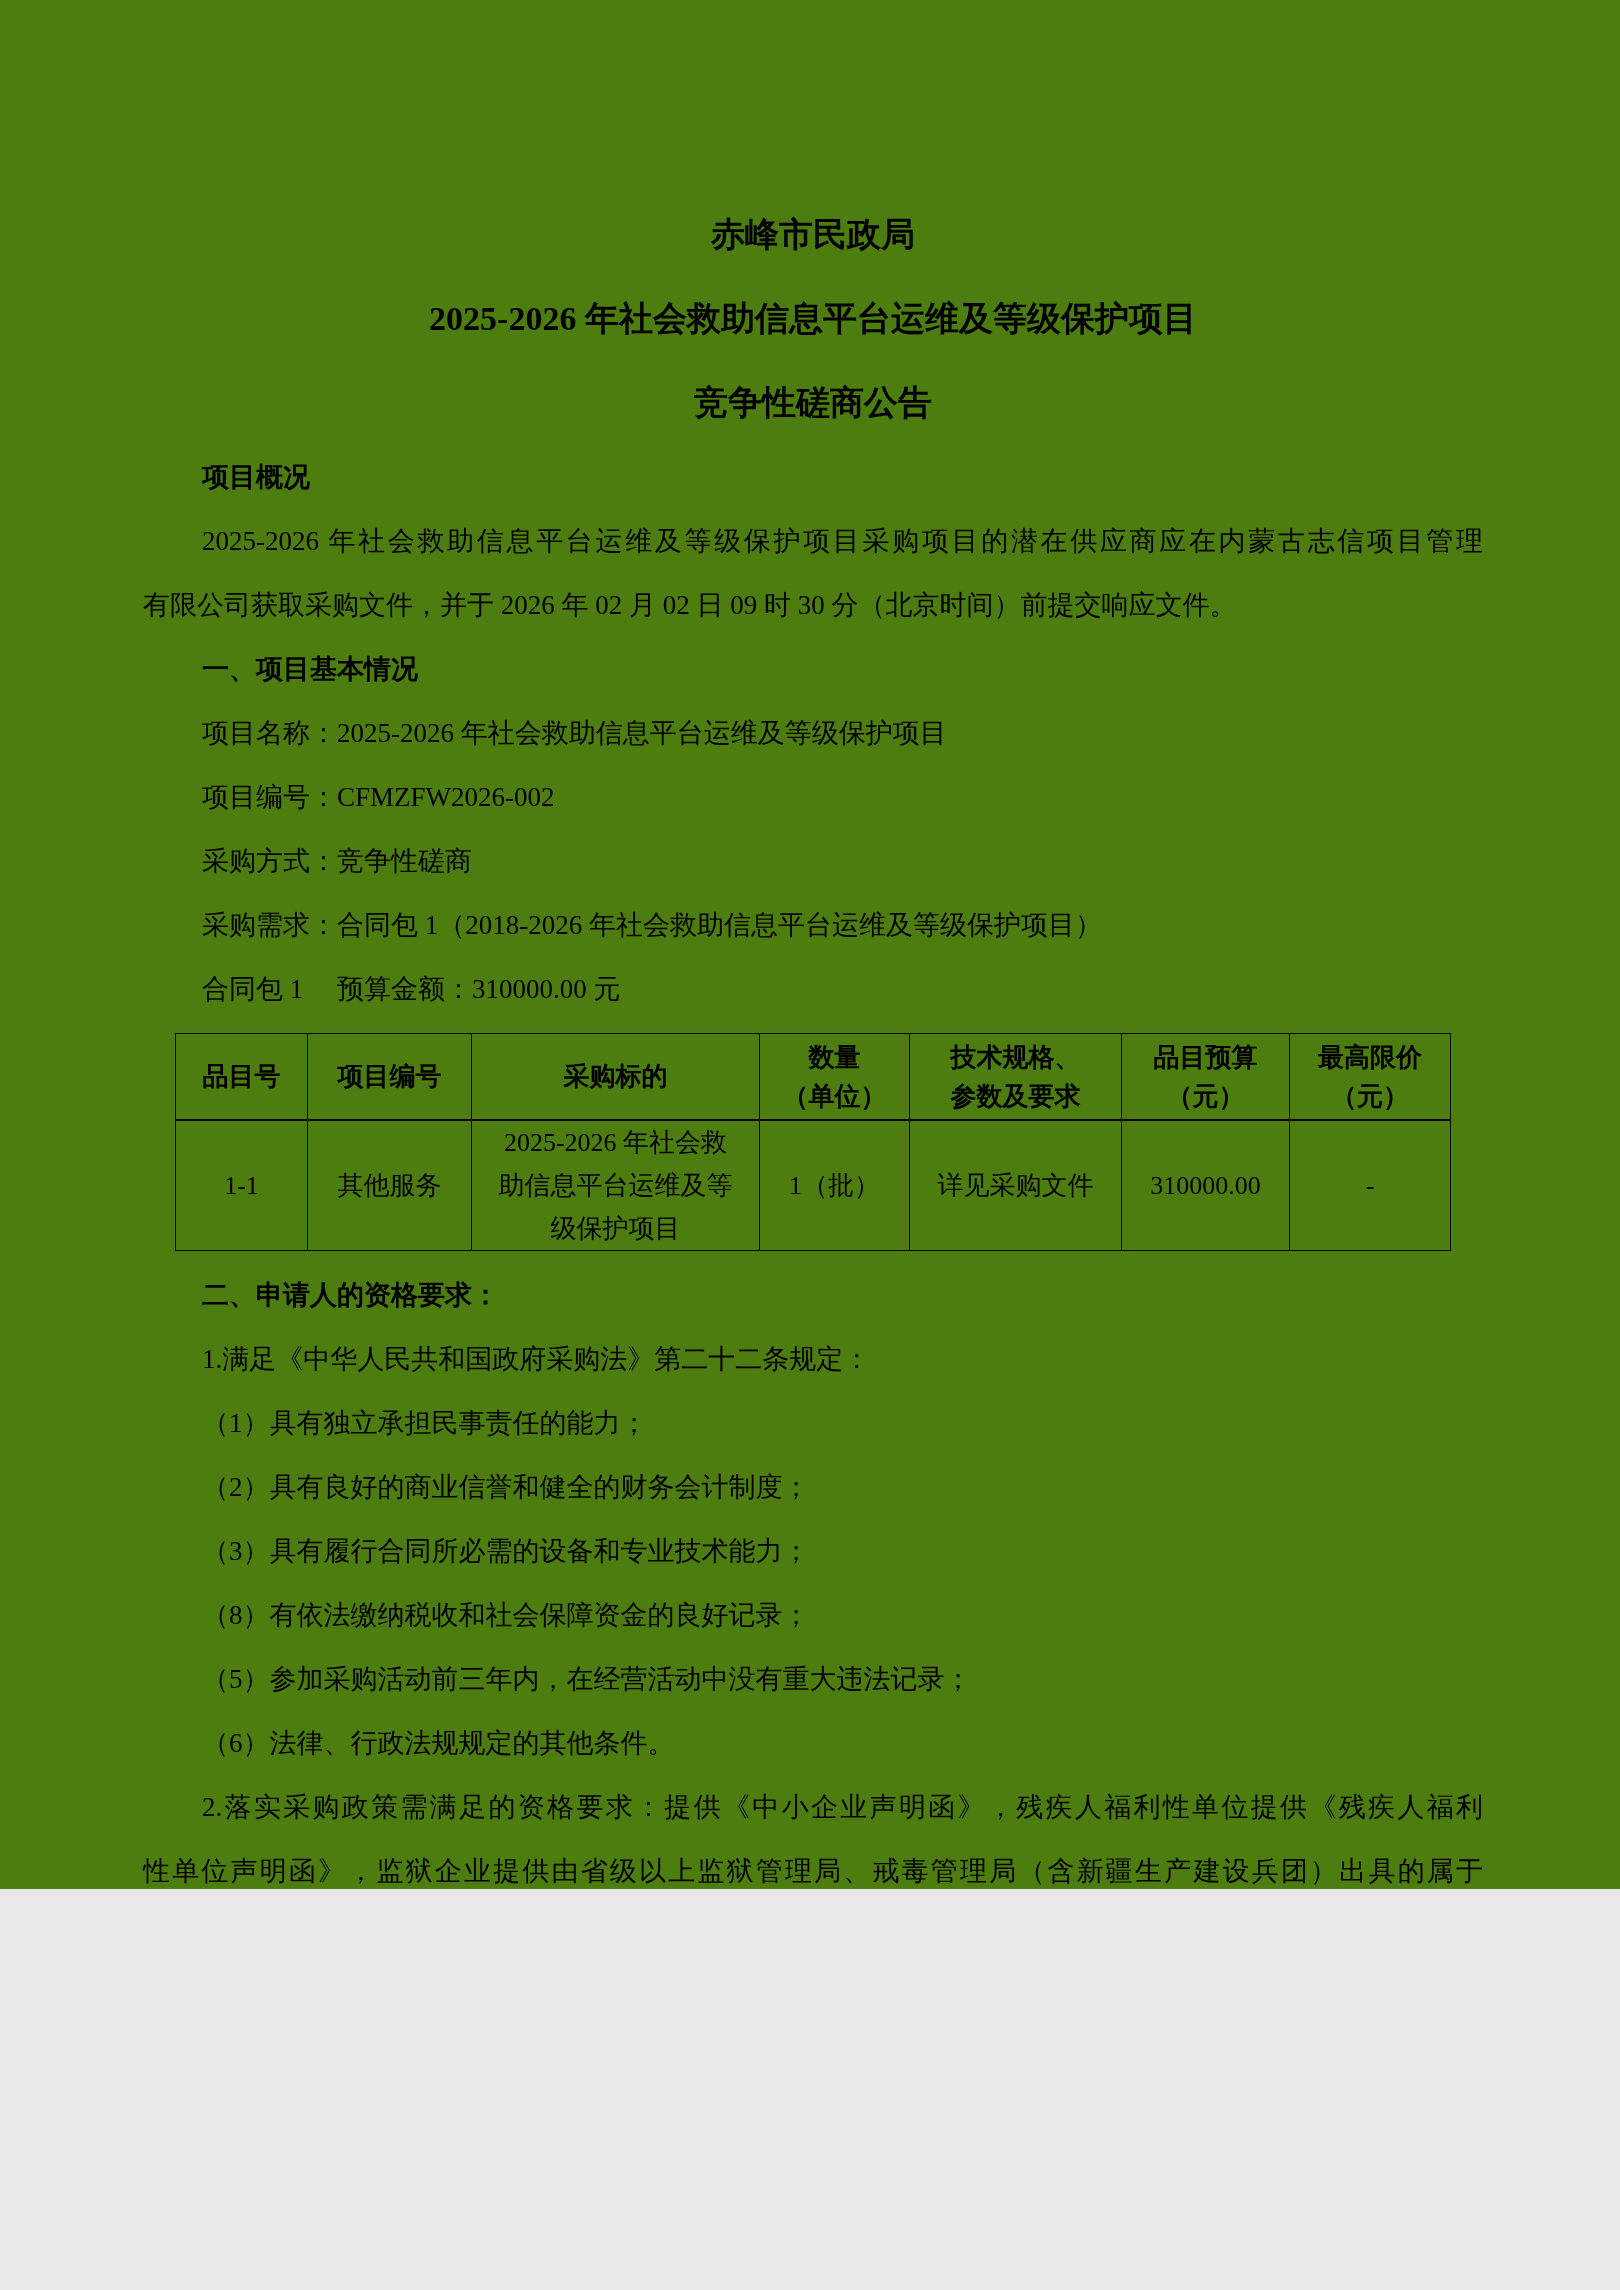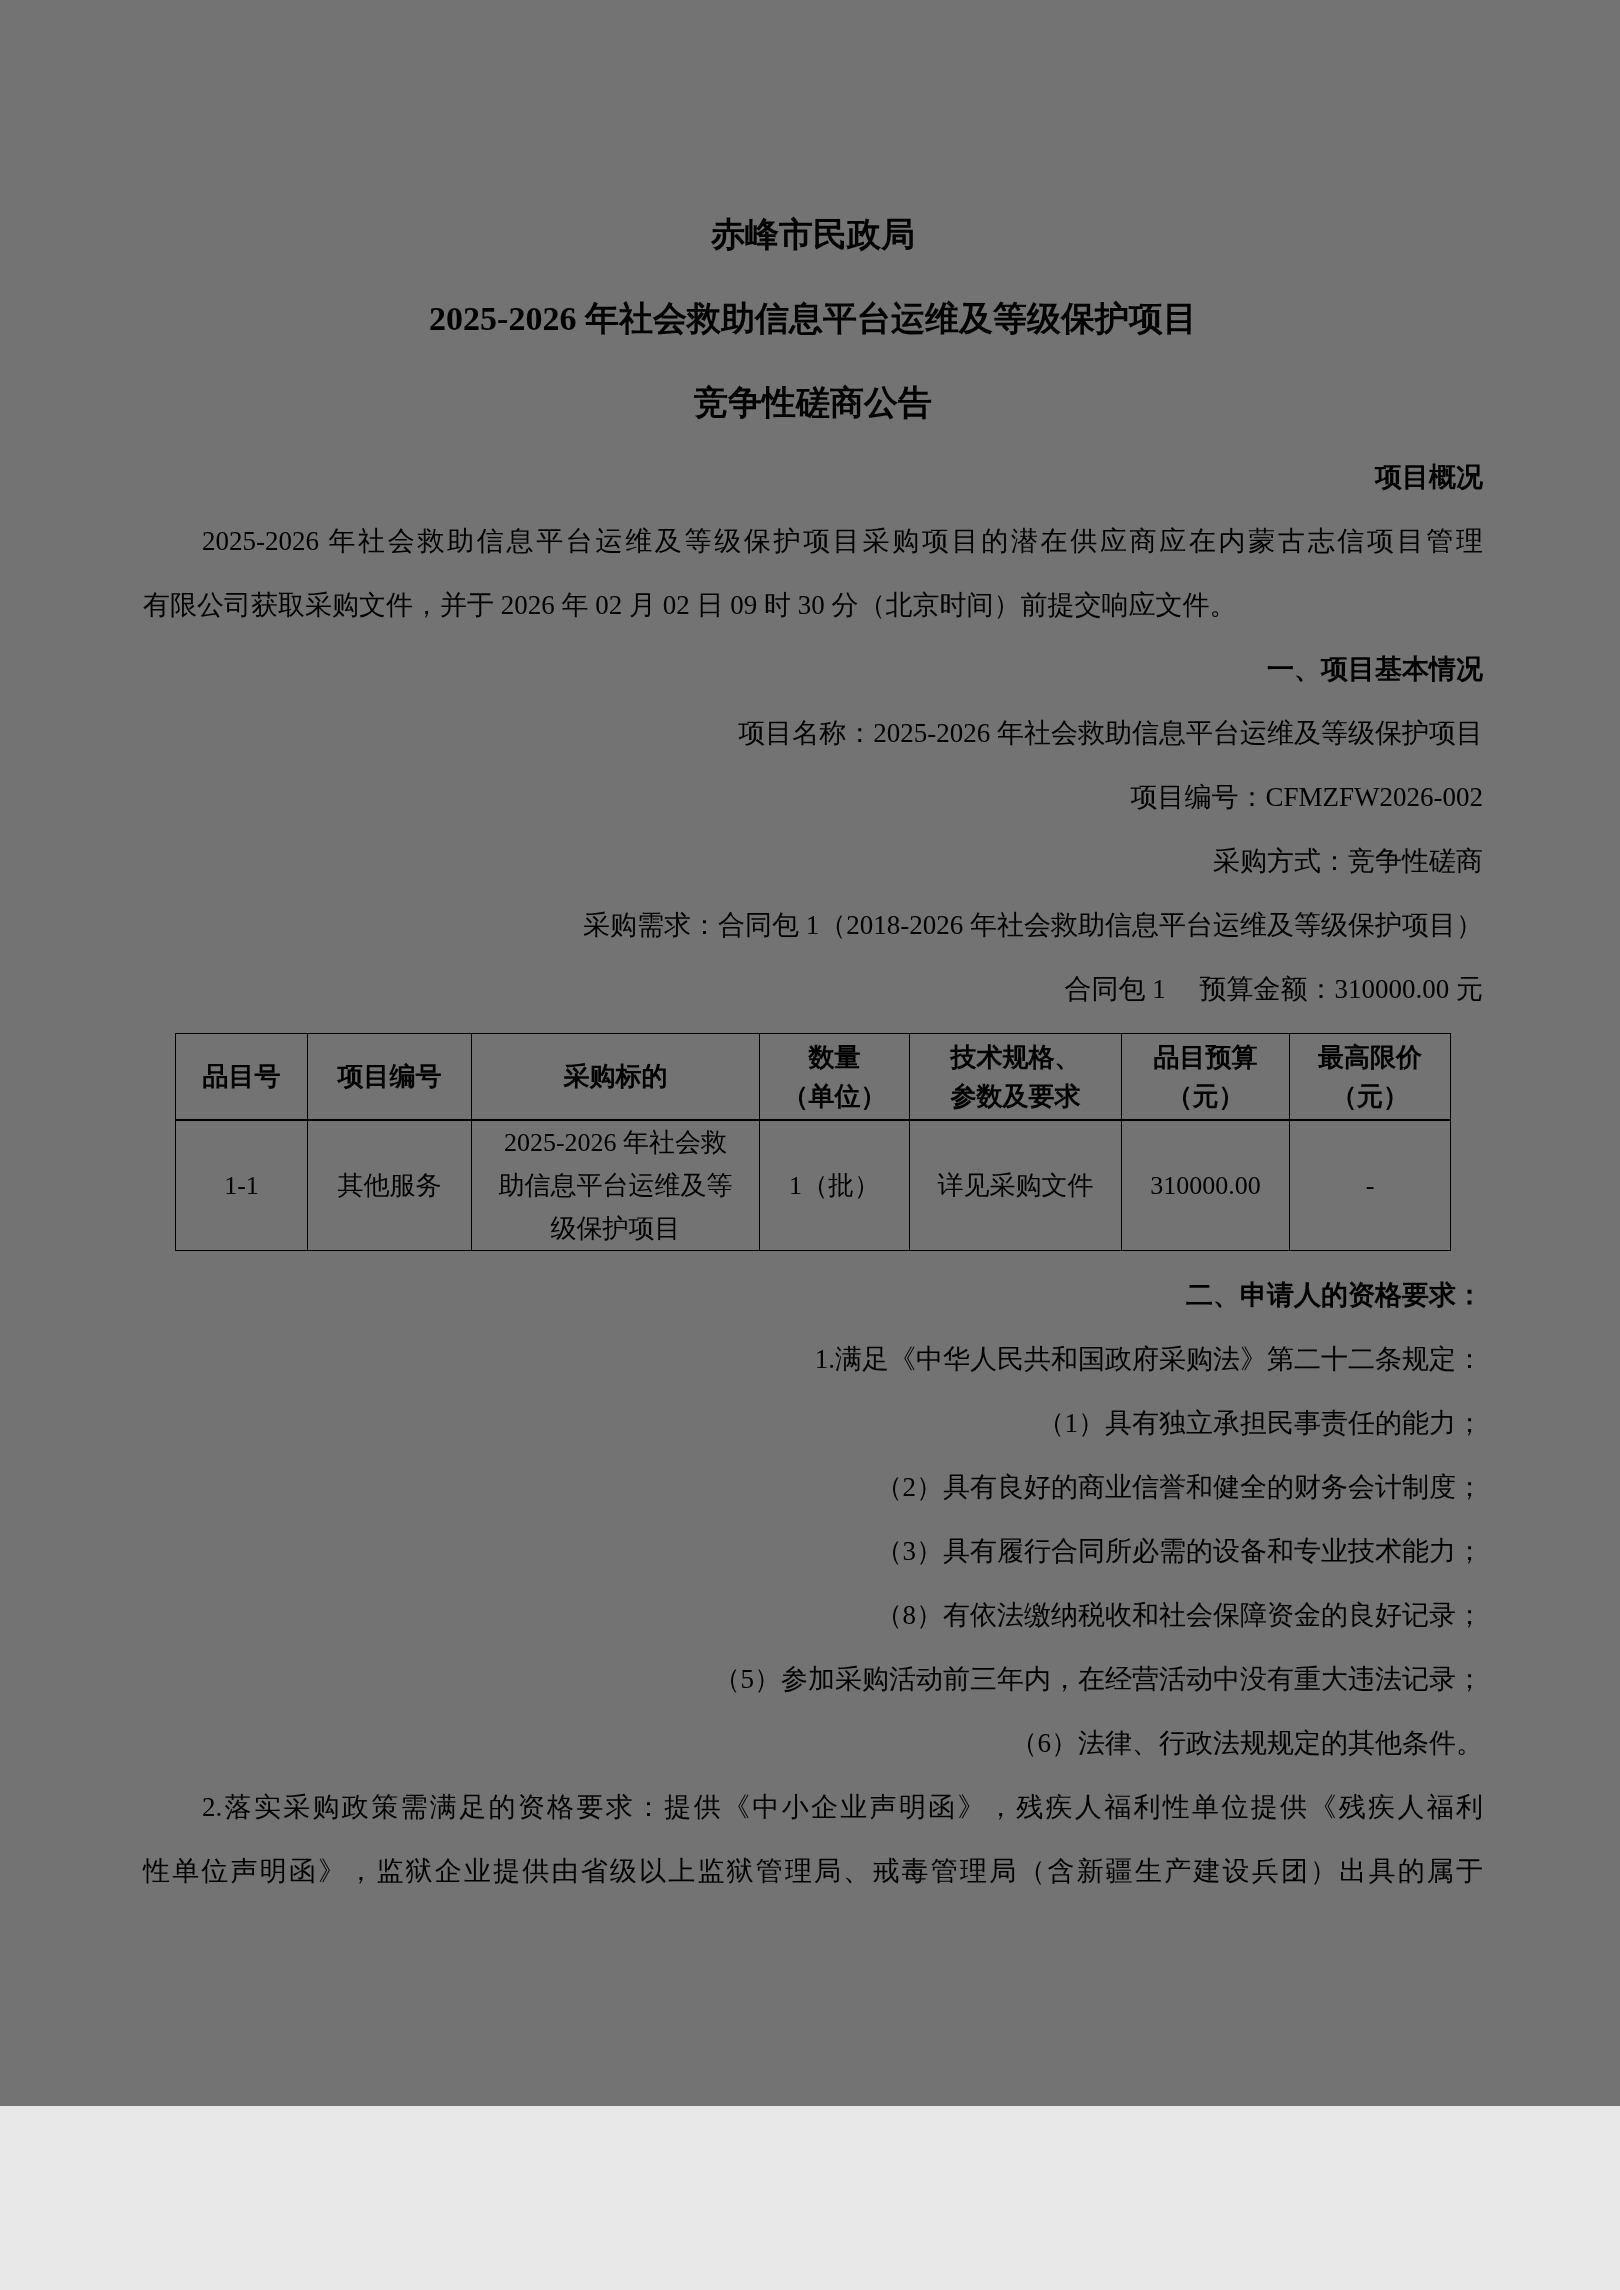--- a/index.html
+++ b/index.html
@@ -1,42 +1,42 @@
 <!DOCTYPE html>
 <html style="font-size:14.3px"><head>
 <meta charset="utf-8">
 <style>
   html, body { margin: 0; padding: 0; background: #e8e8e8; }
   .page {
     position: relative;
     width: 1620px;
-    height: 2106px;
+    height: 1889px;
     margin: 0 auto;
-    background: #737373;
+    background: #4d7c0f;
     color: #000000;
     font-family: "Liberation Serif", "DejaVu Serif", serif;
     font-size: 27px;
     overflow: hidden;
   }
   .content {
     padding: 193px 137px 0 143px;
   }
   .doc-title {
     margin: 0;
     font-size: 34px;
     font-weight: bold;
     text-align: center;
     line-height: 84px;
     white-space: nowrap;
   }
   p.line {
     margin: 0;
     line-height: 64px;
   }
-  .indent { text-indent: 59px; text-align: right; }
+  .indent { text-indent: 59px; }
   .b { font-weight: bold; }
   .justify-full {
     text-align: justify;
     text-align-last: justify;
   }
   table.items {
     width: 1276px;
     margin: 12px auto;
     border-collapse: collapse;
     table-layout: fixed;

